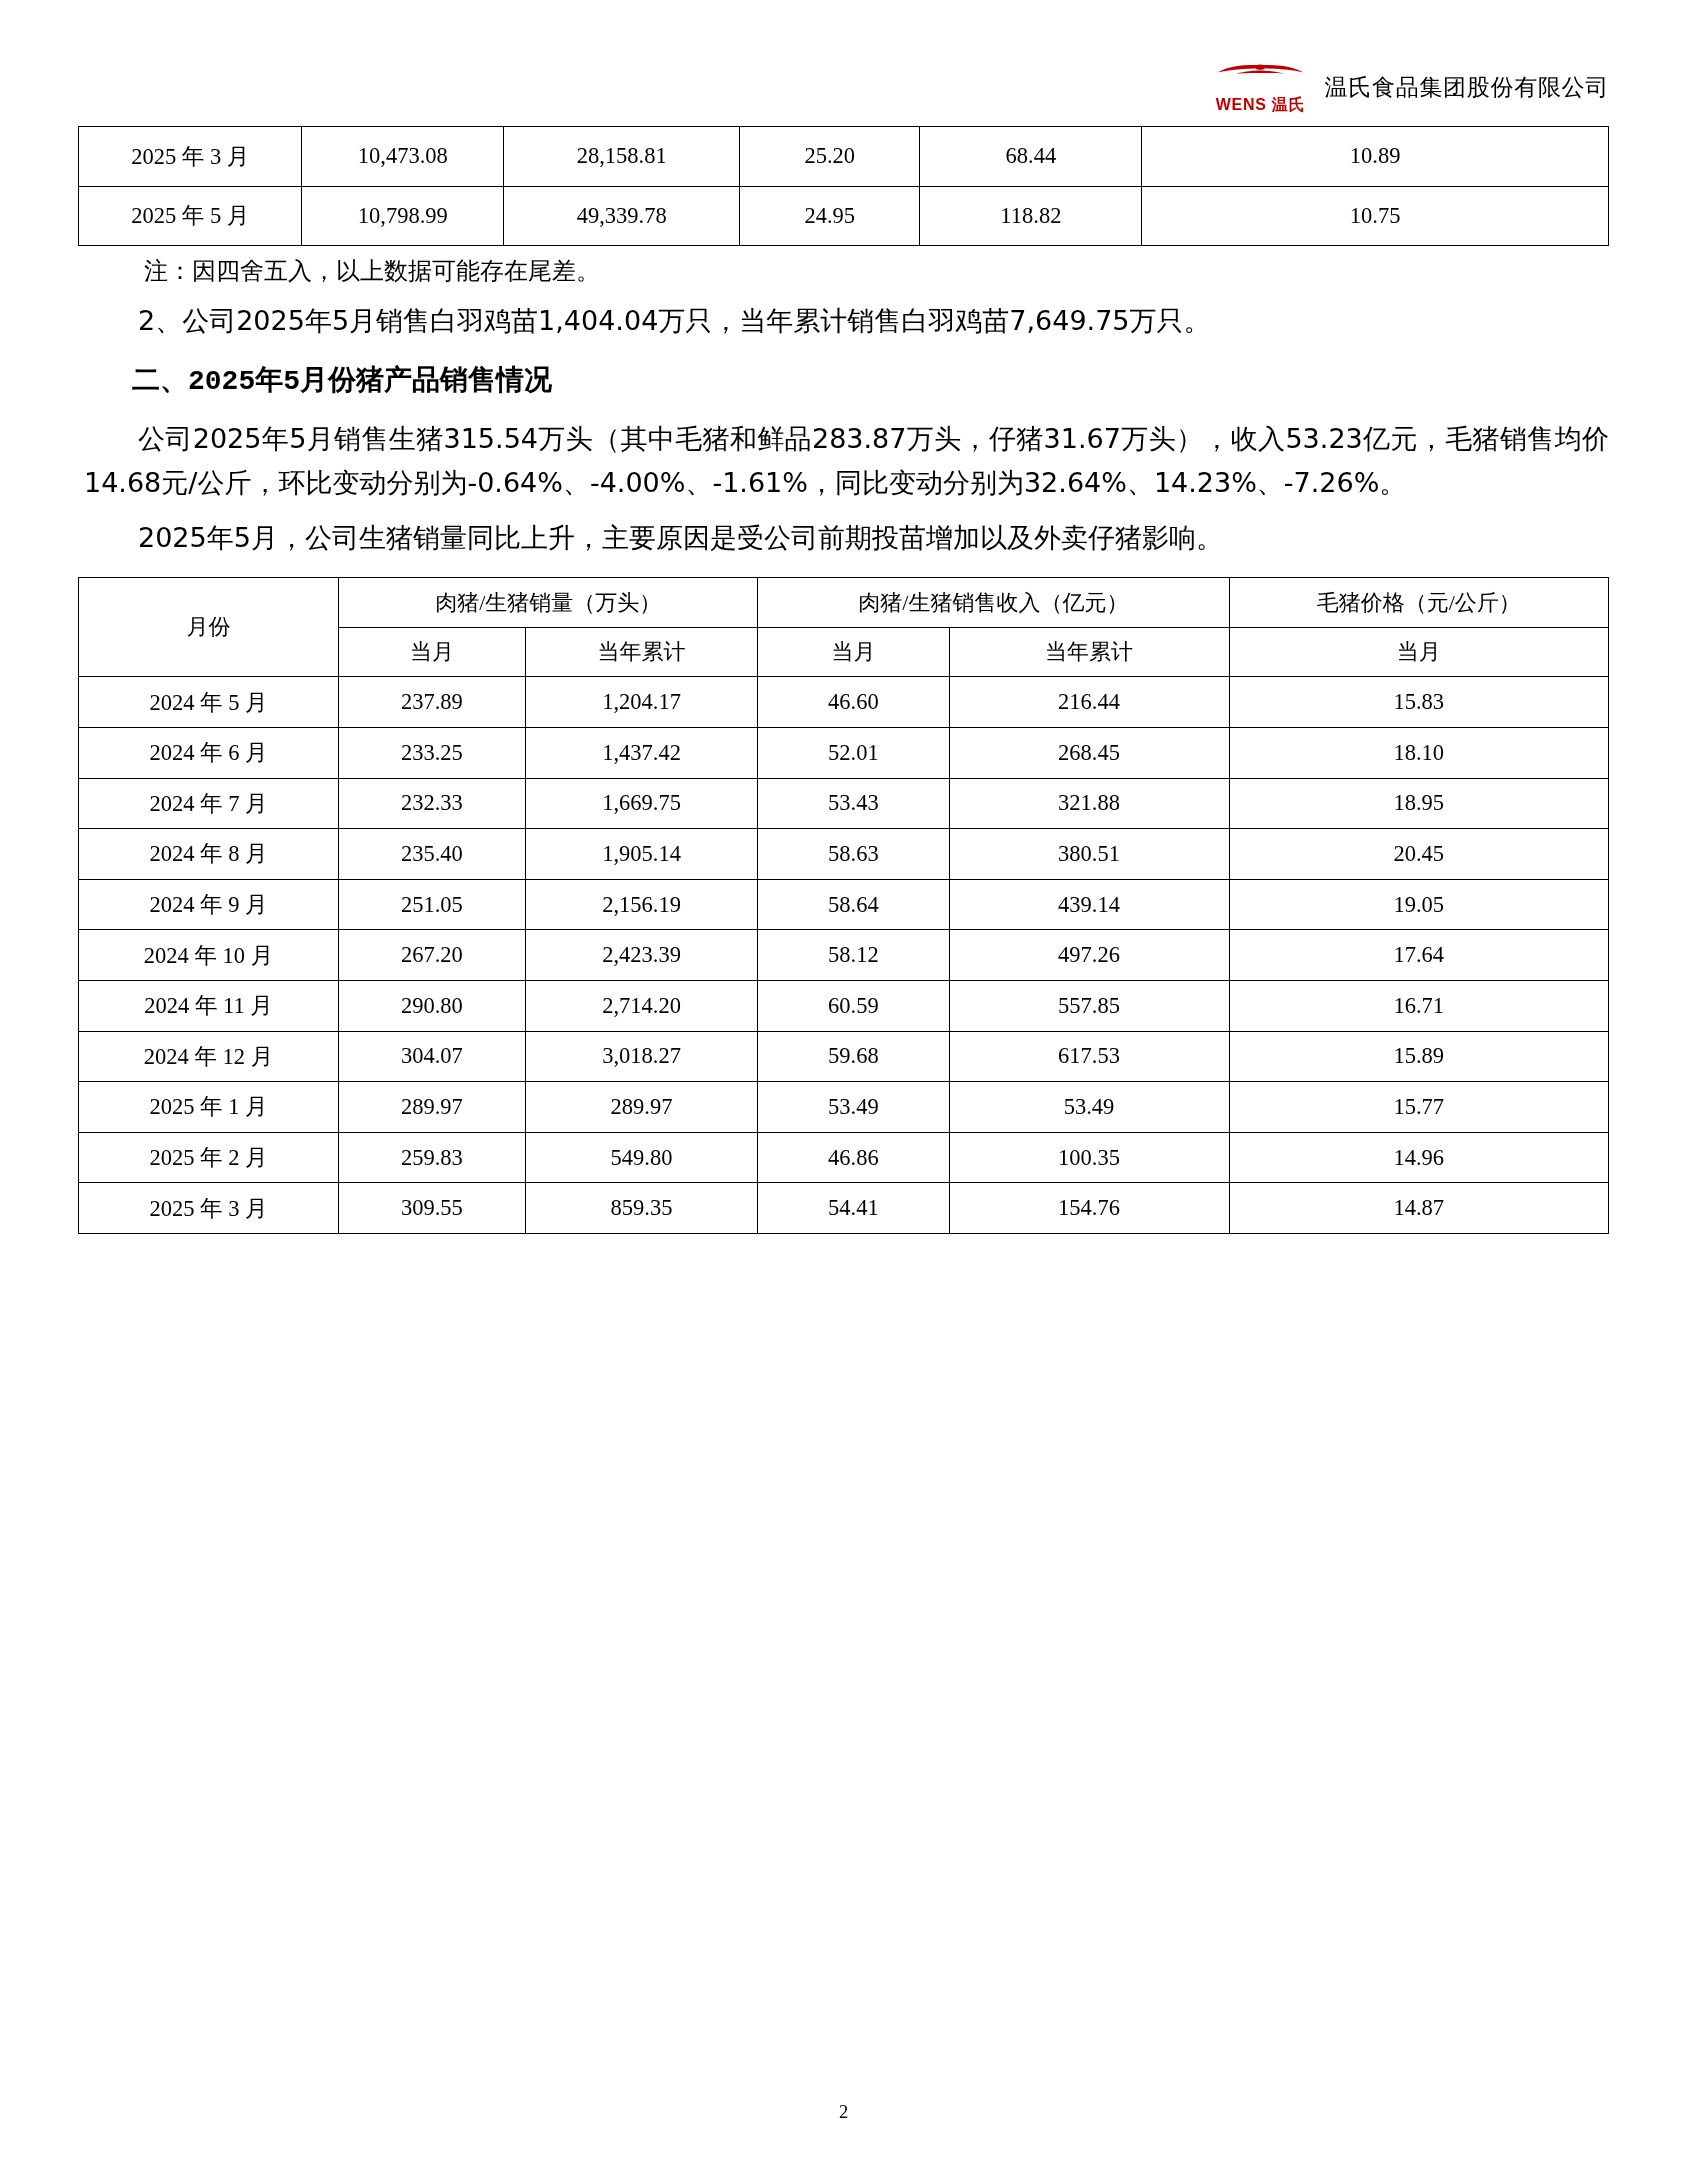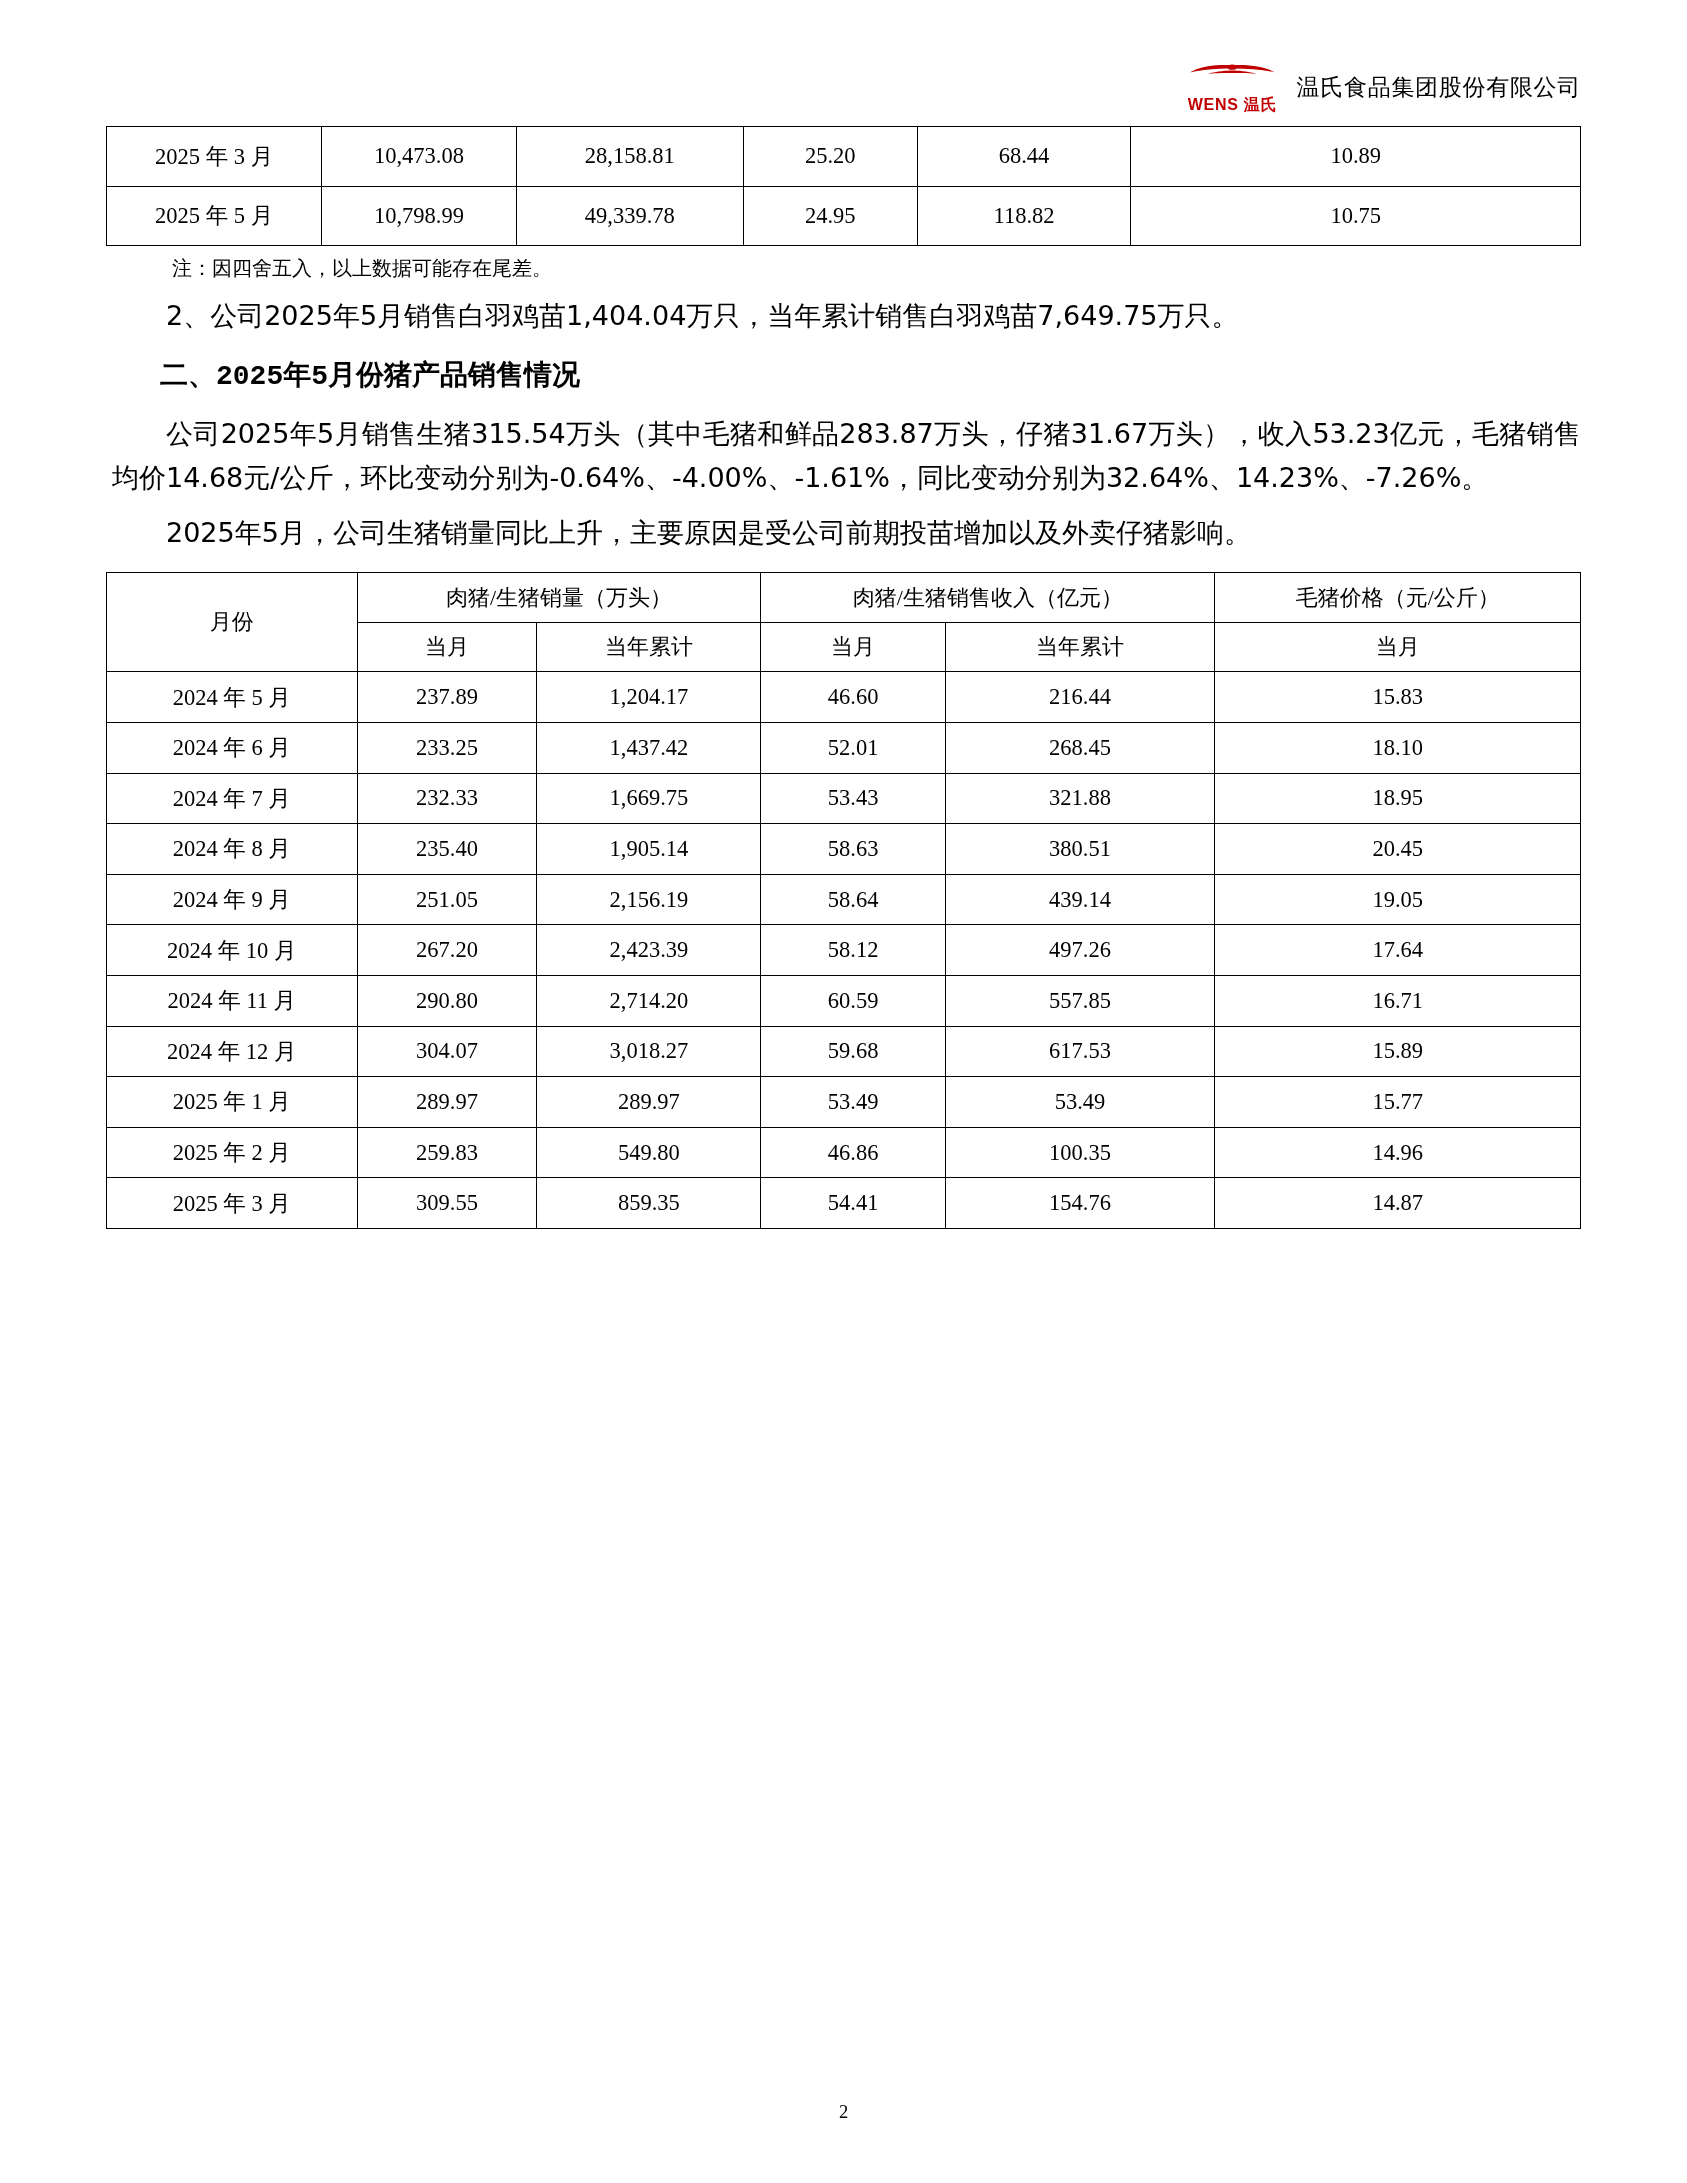--- a/index.html
+++ b/index.html
@@ -12,21 +12,21 @@
     height: 2183px;
     font-family: "Liberation Serif", serif;
     color: #000000;
     position: relative;
   }
   .page {
     position: relative;
     width: 1687px;
     height: 2183px;
     box-sizing: border-box;
-    padding: 0 106px;
+    padding: 0 78px;
   }
 
   
   .header {
     position: relative;
     height: 126px;
   }
   .header-inner {
     position: absolute;
     right: 0;
@@ -83,21 +83,21 @@
     text-align: center;
     vertical-align: middle;
     font-family: "Liberation Serif", serif;
     font-size: 22.5px;
     padding: 9.3px 2.6px;
     font-weight: normal;
   }
   .t1 td { height: 40px; }
   .note {
     font-family: Liberation Serif, serif;
-    font-size: 20px;
+    font-size: 24px;
     margin: 9.3px 0 0 66px;
   }
 
   
   p.para {
     font-family: "DejaVu Sans", sans-serif;
     font-size: 27px;
     line-height: 1.62;
     margin: 12px 0 0 6px;
     text-indent: 54px;

